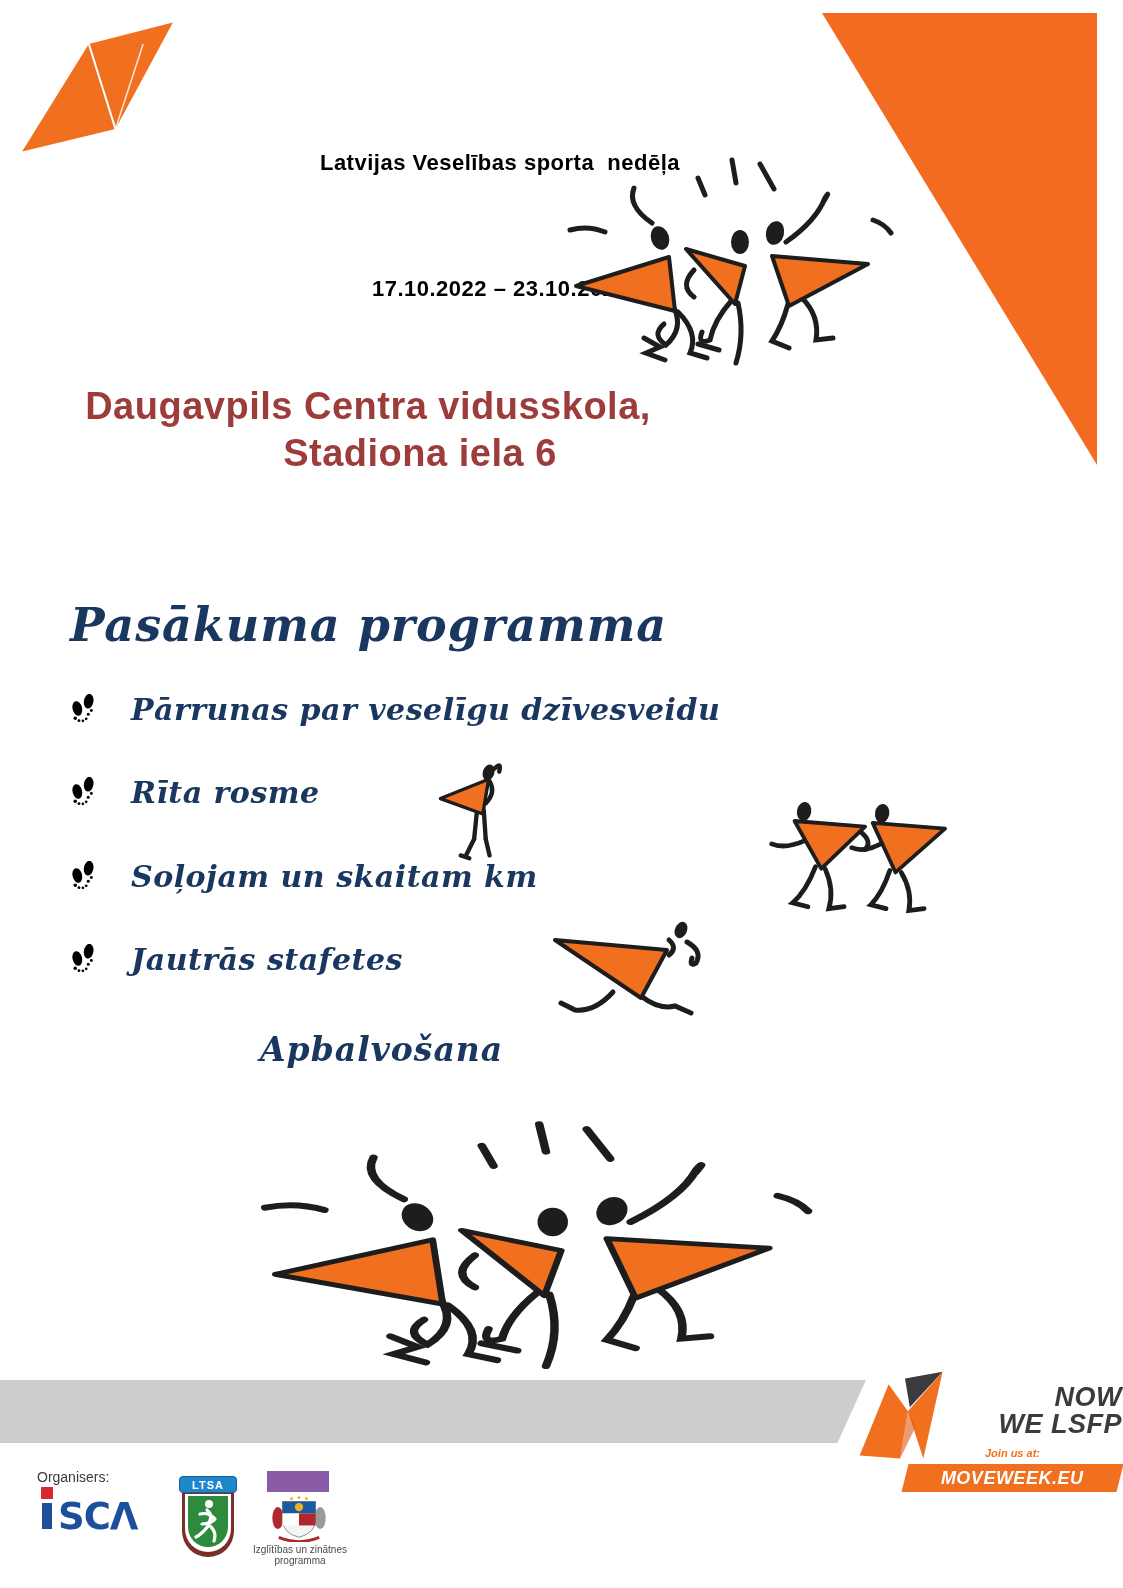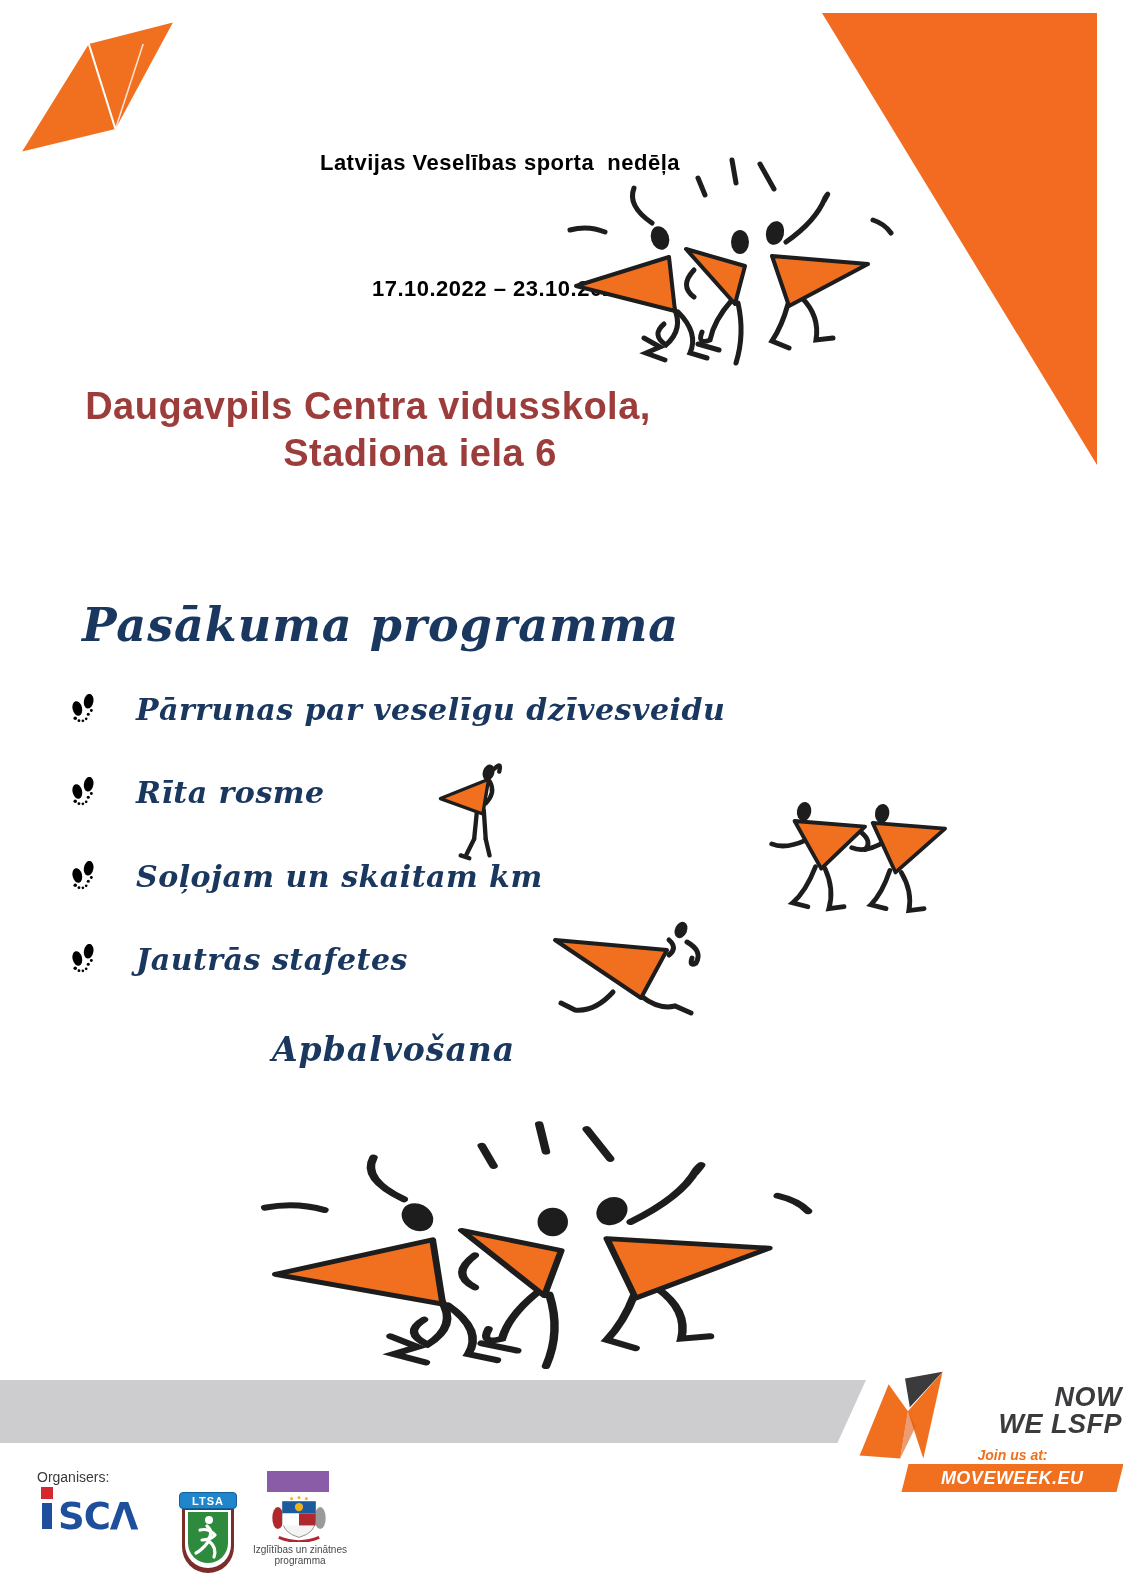--- a/index.html
+++ b/index.html
@@ -23,40 +23,39 @@
     font-weight:bold;color:#000;font-size:22px;line-height:42px;
     text-align:center;white-space:pre;letter-spacing:0.5px;
   }
   .venue{
     font-weight:bold;color:var(--venue-red);font-size:38px;line-height:46px;
     text-align:center;letter-spacing:0.5px;
   }
   .hand{
     font-family:"DejaVu Serif", serif;font-style:italic;font-weight:bold;
     color:var(--navy);
-    margin-left:12px;
   }
   .prog-heading{font-size:46px;letter-spacing:1px;}
-  .prog-row{display:flex;align-items:center;gap:27px;}
+  .prog-row{display:flex;align-items:center;gap:34px;}
   .prog-row .txt{font-size:30px;letter-spacing:0.5px;}
   .award{font-size:33px;letter-spacing:1px;}
   .stripe{
     background:var(--stripe);
     clip-path:polygon(0 0,100% 0,96.7% 100%,0 100%);
   }
   .nwm-text{color:var(--brand-gray);font-style:italic;font-weight:bold;
     text-align:right;font-size:27px;line-height:27px;letter-spacing:0.5px;}
   .nwm-now{}
-  .join{color:var(--orange);font-style:italic;font-weight:bold;font-size:14px;text-align:center;}
+  .join{color:var(--orange);font-style:italic;font-weight:bold;font-size:11px;text-align:center;}
   .badge{width:100%;height:28px;background:var(--orange);transform:skewX(-14deg);
     display:flex;align-items:center;justify-content:center;}
   .badge span{transform:skewX(14deg);color:#fff;font-style:italic;font-weight:bold;
     font-size:18px;letter-spacing:0.5px;}
   .organisers{color:#3a3a3a;font-size:14px;}
-  .ltsa{width:58px;height:84px;margin-top:16px;}
+  .ltsa{width:58px;height:84px;}
   .ltsa .hdr{position:absolute;left:0;top:0;width:58px;height:17px;background:#1F86CC;
     border:1px solid #15609c;border-radius:4px;color:#fff;font-weight:bold;font-size:11px;
     display:flex;align-items:center;justify-content:center;letter-spacing:1px;box-sizing:border-box;}
   .ltsa .outer{position:absolute;left:3px;top:15px;width:52px;height:66px;background:#7B2D29;
     border-radius:0 0 26px 26px;}
   .ltsa .ring{position:absolute;left:3px;top:3px;width:46px;height:58px;background:#fff;
     border-radius:0 0 23px 23px;}
   .ltsa .green{position:absolute;left:3px;top:2px;width:40px;height:51px;background:#2E8B3E;
     border-radius:0 0 20px 20px;}
   .ministry-flag{background:#8A5BA6;}

